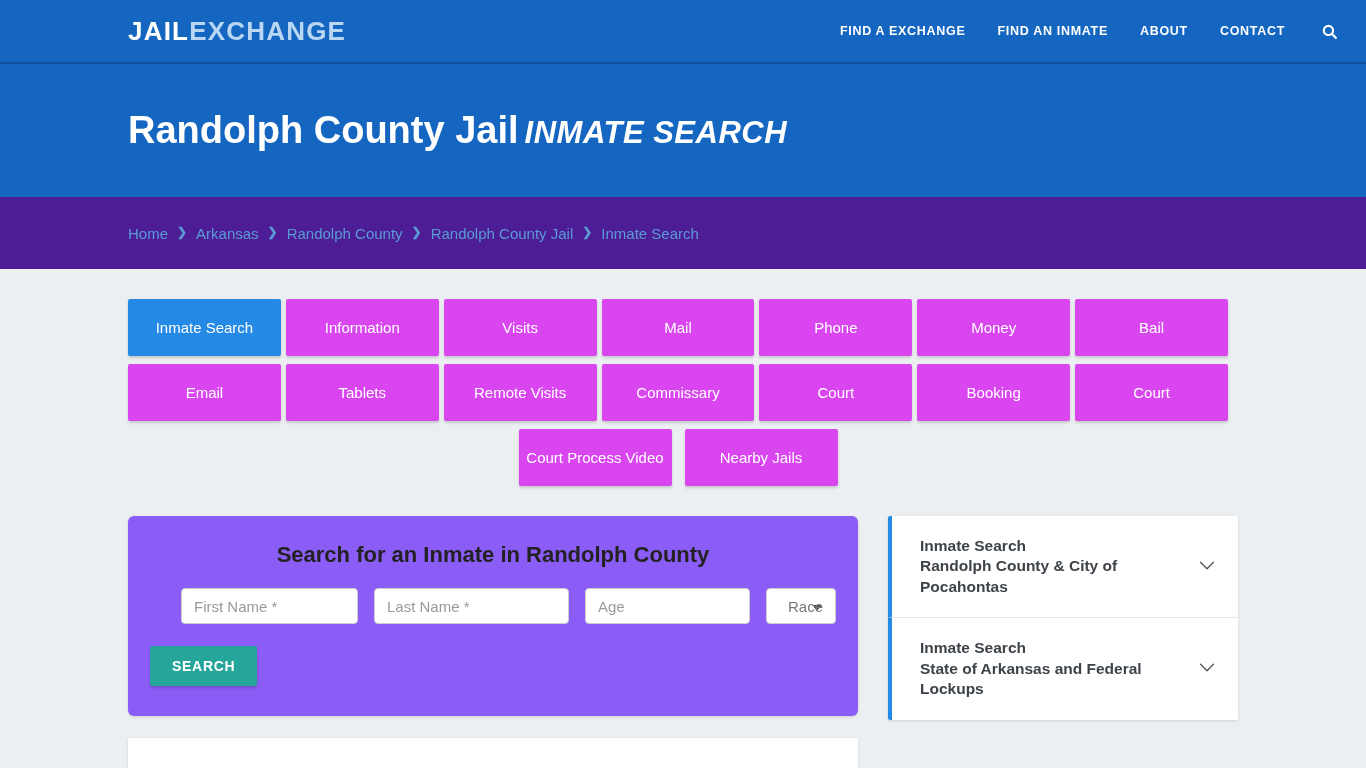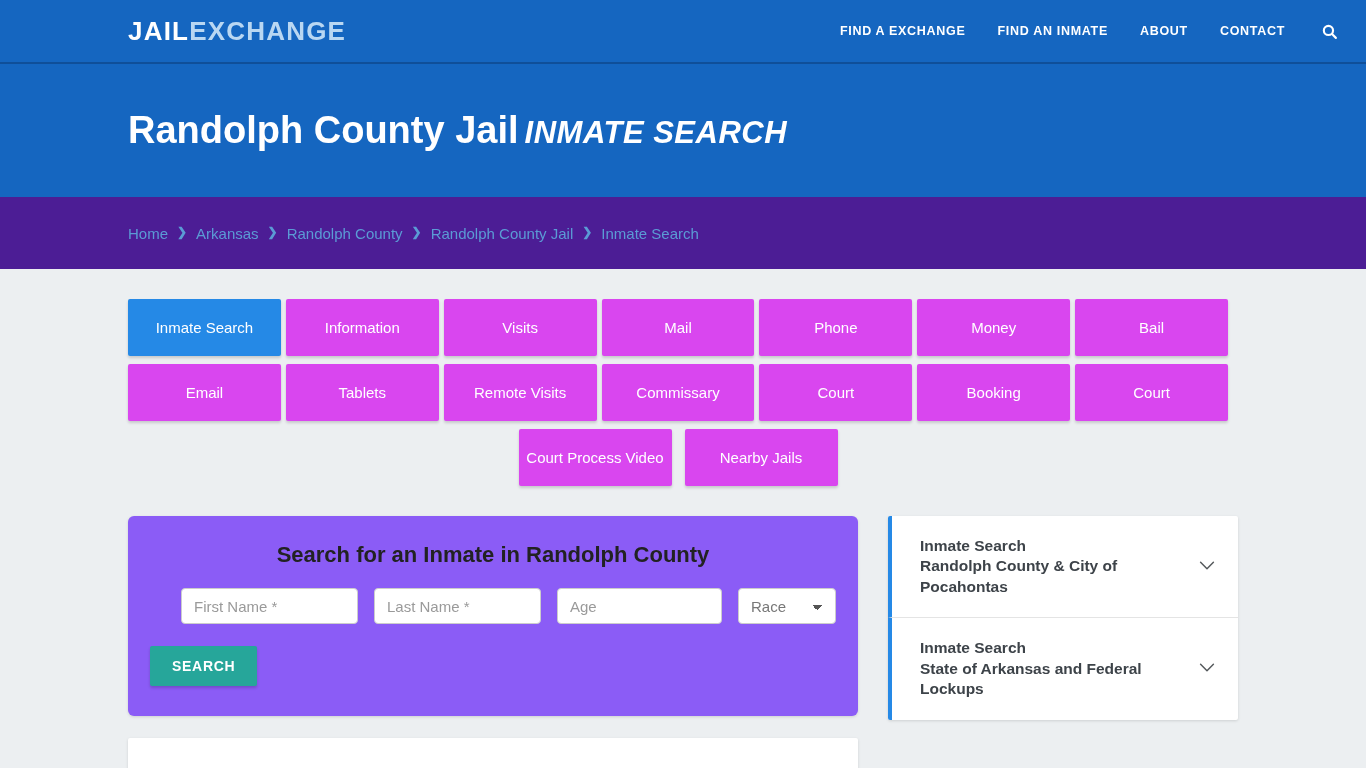--- a/index.html
+++ b/index.html
@@ -194,36 +194,37 @@
     border-radius: 4px;
     font-family: "Liberation Sans", sans-serif;
     font-size: 15px;
     color: #333;
     padding: 0 12px;
     background: #fff;
     outline: none;
   }
   .field::placeholder { color: #9a9a9a; }
   .f-first { width: 177px; }
-  .f-last  { width: 167px; }
+  .f-last  { width: 195px; }
   .f-age   { width: 165px; }
   .f-race  {
     width: 163px;
     appearance: none;
     -webkit-appearance: none;
     color: #777;
     background-image:
       linear-gradient(45deg, transparent 50%, #555 50%),
       linear-gradient(135deg, #555 50%, transparent 50%);
     background-position:
       calc(100% - 18px) 16px,
       calc(100% - 13px) 16px;
     background-size: 5px 5px, 5px 5px;
     background-repeat: no-repeat;
     cursor: pointer;
+    text-align: right;
   }
 
   .searchbtn {
     margin-top: 22px;
     background: #26a69a;
     color: #ffffff;
     border: none;
     border-radius: 2px;
     font-family: "Liberation Sans", sans-serif;
     font-size: 14px;

